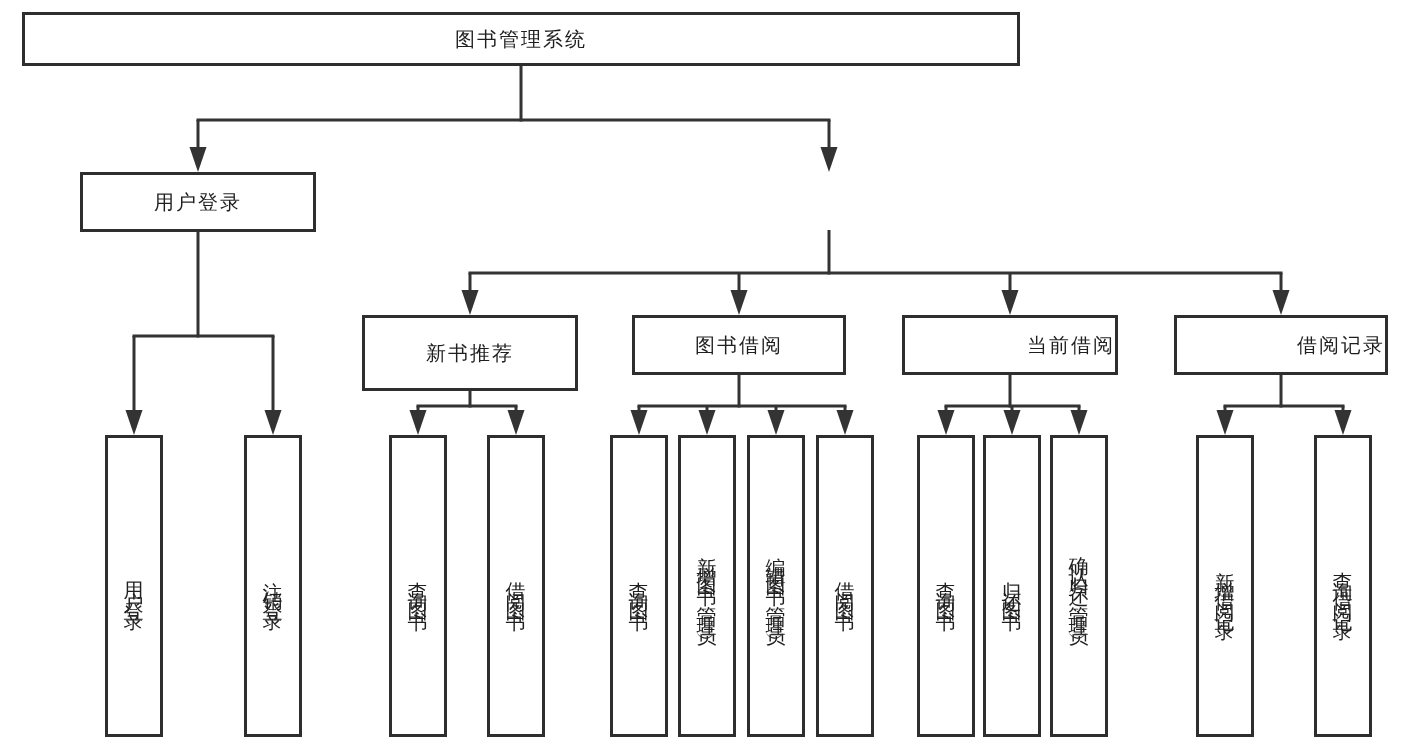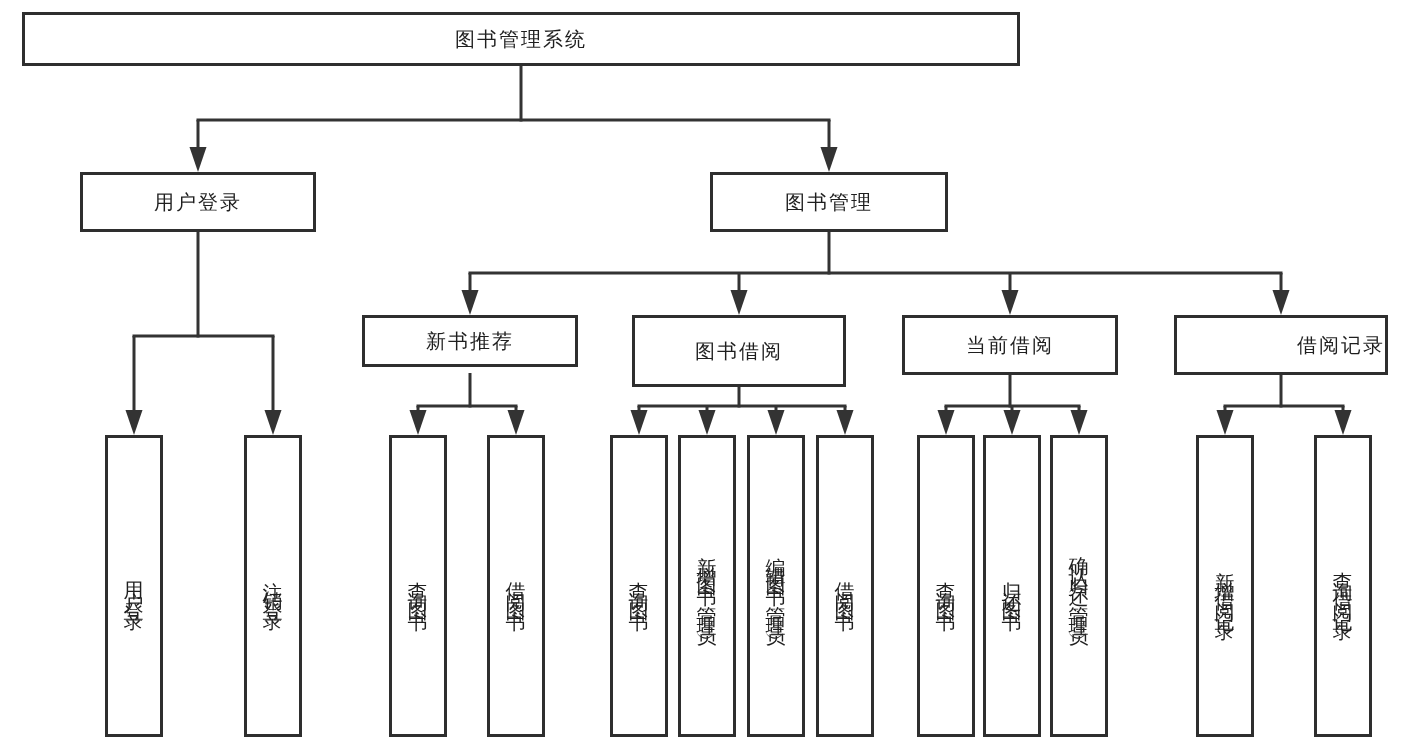--- a/index.html
+++ b/index.html
@@ -90,31 +90,28 @@
       <polygon points="1334.5,410 1351.5,410 1343,435" fill="#333333"></polygon>
     </svg>
 
   <div class="hnode" style="left:22px; top:12px; width:998px; height:54px;">
     <span>图书管理系统</span>
   </div>
 
   <div class="hnode" style="left:80px; top:172px; width:236px; height:60px;">
     <span>用户登录</span>
   </div>
-  <div class="hnode" style="left:710px; top:172px; width:238px; height:60px;">
-    <span>图书管理</span>
-  </div>
 
-  <div class="hnode" style="left:362px; top:315px; width:216px; height:52px;">
+  <div class="hnode" style="left:362px; top:315px; width:216px; height:76px;">
     <span>新书推荐</span>
   </div>
-  <div class="hnode" style="left:632px; top:315px; width:214px; height:72px;">
+  <div class="hnode" style="left:632px; top:315px; width:214px; height:60px;">
     <span>图书借阅</span>
   </div>
-  <div class="hnode" style="left:902px; top:315px; width:216px; height:60px;">
+  <div class="hnode" style="left:902px; top:315px; width:216px; height:60px;justify-content:flex-end;">
     <span>当前借阅</span>
   </div>
   <div class="hnode" style="left:1174px; top:315px; width:214px; height:60px;justify-content:flex-end;">
     <span>借阅记录</span>
   </div>
 
   <div class="vnode" style="left:105px; top:435px; width:58px; height:302px;">
     <span>用户登录</span>
   </div>
   <div class="vnode" style="left:244px; top:435px; width:58px; height:302px;">

